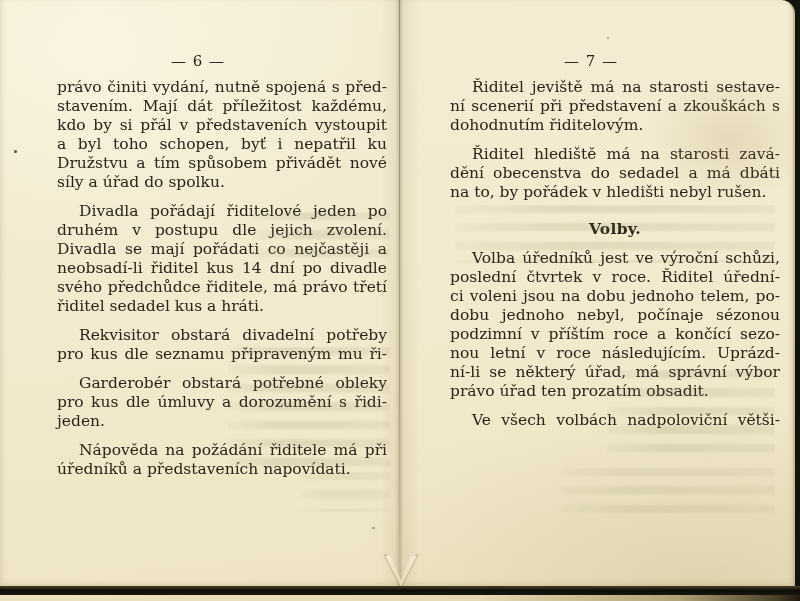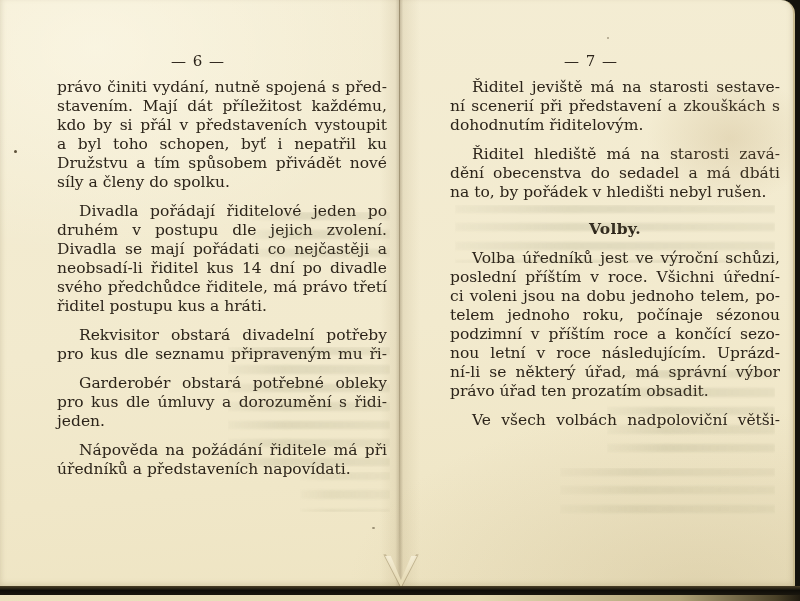--- a/index.html
+++ b/index.html
@@ -136,29 +136,29 @@
 
     <div class="page page-left">
       <div class="page-number">— 6 —</div>
       <div class="page-body">
           <div class="para">
             <div class="line">právo činiti vydání, nutně spojená s před-</div>
             <div class="line">stavením. Mají dát příležitost každému,</div>
             <div class="line">kdo by si přál v představeních vystoupit</div>
             <div class="line">a byl toho schopen, byť i nepatřil ku</div>
             <div class="line">Družstvu a tím spůsobem přivádět nové</div>
-            <div class="line last">síly a členy do spolku.</div>
+            <div class="line last">síly a úřad do spolku.</div>
           </div>
           <div class="para indent">
             <div class="line">Divadla pořádají řiditelové jeden po</div>
             <div class="line">druhém v postupu dle jejich zvolení.</div>
             <div class="line">Divadla se mají pořádati co nejčastěji a</div>
             <div class="line">neobsadí-li řiditel kus 14 dní po divadle</div>
             <div class="line">svého předchůdce řiditele, má právo třetí</div>
-            <div class="line last">řiditel postupu kus a hráti.</div>
+            <div class="line last">řiditel sedadel kus a hráti.</div>
           </div>
           <div class="para indent">
             <div class="line">Rekvisitor obstará divadelní potřeby</div>
             <div class="line">pro kus dle seznamu připraveným mu ři-</div>
           </div>
           <div class="para indent">
             <div class="line">Garderobér obstará potřebné obleky</div>
             <div class="line">pro kus dle úmluvy a dorozumění s řidi-</div>
             <div class="line last">jeden.</div>
           </div>
@@ -183,23 +183,23 @@
             <div class="line last">dohodnutím řiditelovým.</div>
           </div>
           <div class="para indent">
             <div class="line">Řiditel hlediště má na starosti zavá-</div>
             <div class="line">dění obecenstva do sedadel a má dbáti</div>
             <div class="line last">na to, by pořádek v hledišti nebyl rušen.</div>
           </div>
           <div class="heading">Volby.</div>
           <div class="para indent">
             <div class="line">Volba úředníků jest ve výroční schůzi,</div>
-            <div class="line">poslední příštím v roce. Všichni úřední-</div>
+            <div class="line">poslední čtvrtek v roce. Řiditel úřední-</div>
             <div class="line">ci voleni jsou na dobu jednoho telem, po-</div>
-            <div class="line">telem jednoho roku, počínaje sézonou</div>
+            <div class="line">dobu jednoho nebyl, počínaje sézonou</div>
             <div class="line">podzimní v příštím roce a končící sezo-</div>
             <div class="line">nou letní v roce následujícím. Uprázd-</div>
             <div class="line">ní-li se některý úřad, má správní výbor</div>
             <div class="line last">právo úřad ten prozatím obsadit.</div>
           </div>
           <div class="para indent">
             <div class="line">Ve všech volbách nadpoloviční větši-</div>
           </div>
         </div>
     </div>

